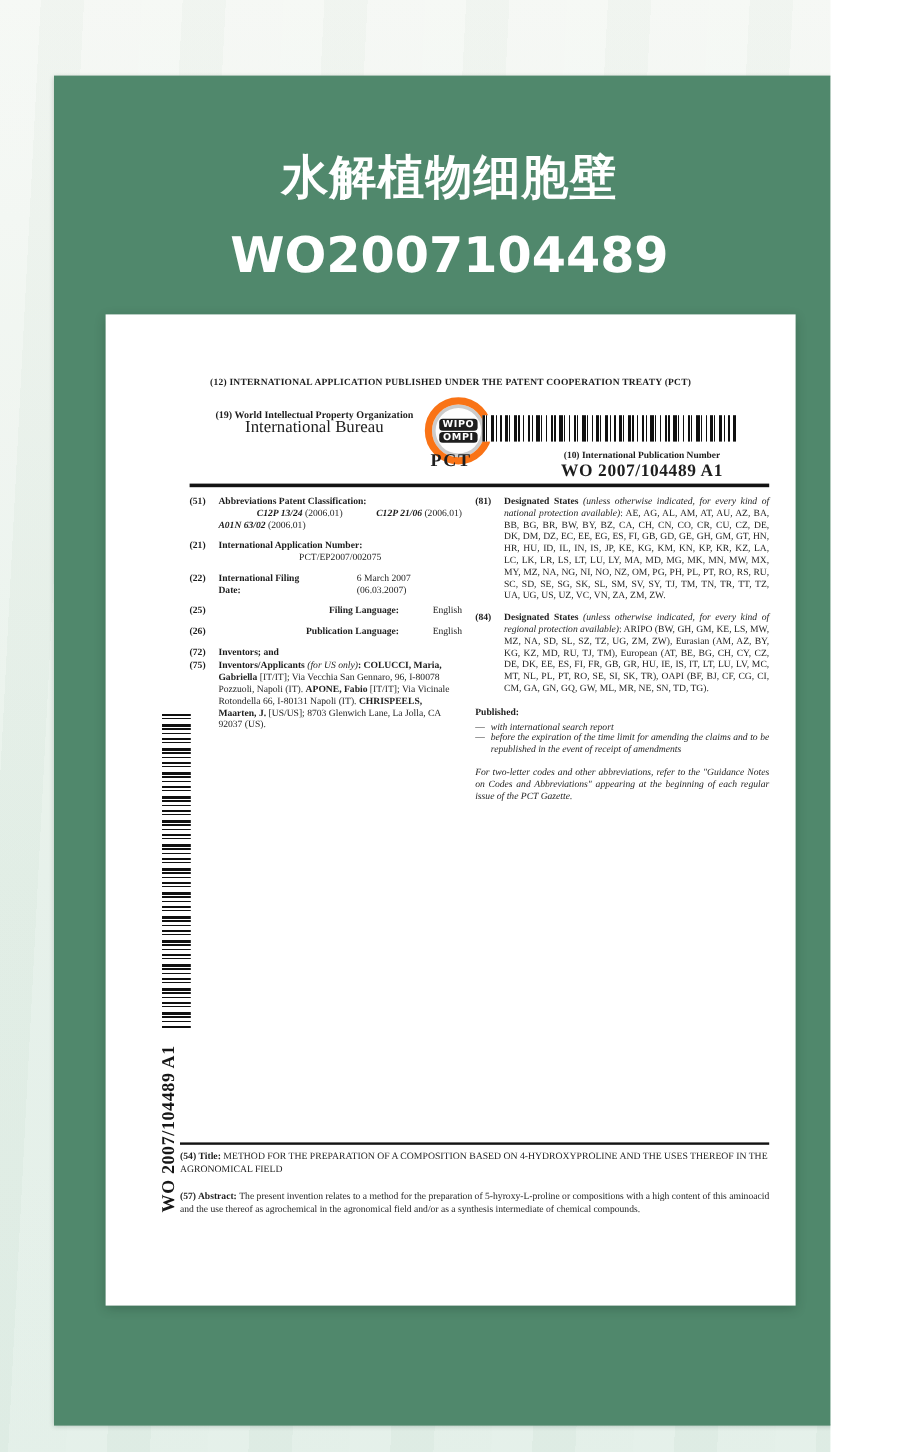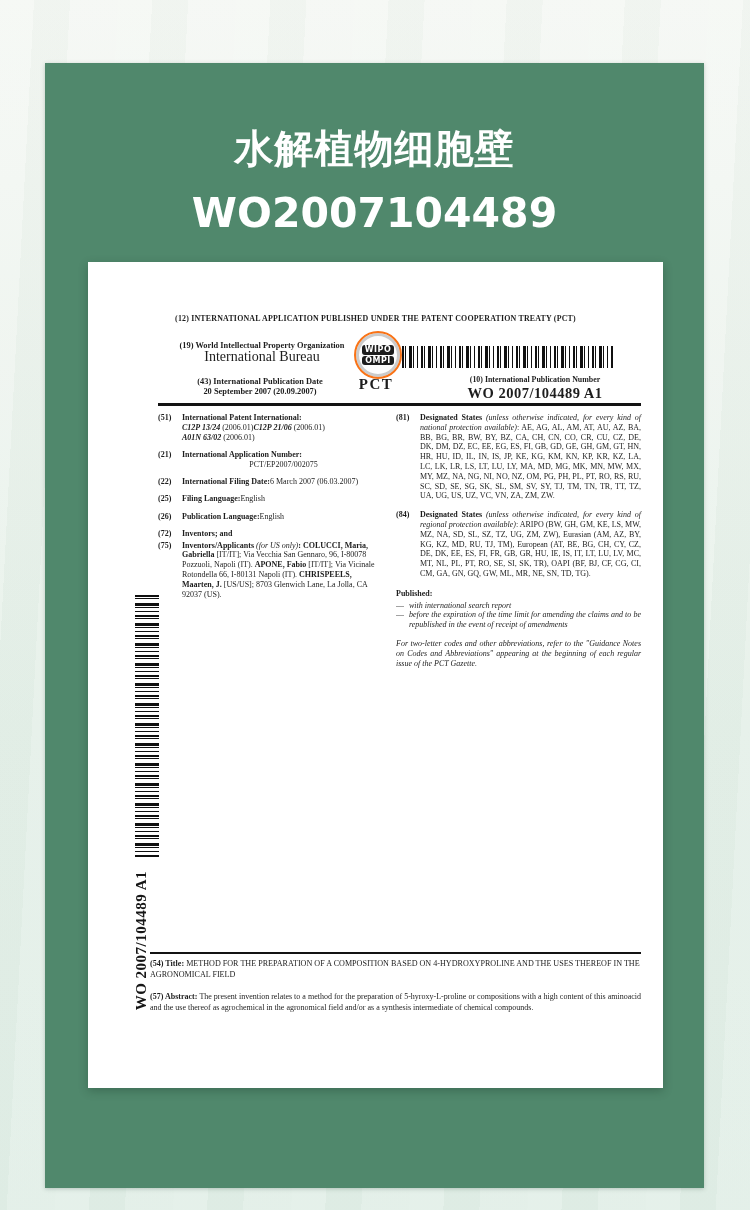--- a/index.html
+++ b/index.html
@@ -1,17 +1,17 @@
 <!DOCTYPE html>
 <html><head>
 <meta charset="utf-8">
 <style>
   html,body { margin:0; padding:0; }
   .stage {
-    position:relative; width:750px; height:1210px; overflow:hidden;
+    position:relative; width:692px; height:1210px; overflow:hidden;
     background:linear-gradient(180deg,#f4f7f3 0%,#ecf3ed 30%,#e3efe7 60%,#dfede5 100%);
     font-family:"Liberation Serif", serif;
   }
   .bg-streaks {
     position:absolute; inset:0;
     background:repeating-linear-gradient(93deg, rgba(255,255,255,0.40) 0 34px, rgba(216,228,220,0.25) 34px 70px, rgba(255,255,255,0.30) 70px 118px);
     opacity:.5; pointer-events:none;
   }
   .green-panel {
     position:absolute; left:45px; top:63px; width:659px; height:1125px;
@@ -35,21 +35,21 @@
     color:#1d1d1d; font-size:8px; line-height:9.8px;
   }
   .b { font-weight:bold; }
   .i { font-style:italic; }
   .line12 { position:absolute; left:0; top:52px; width:100%; text-align:center; font-weight:bold; font-size:7.9px; letter-spacing:.2px; }
   .hdr19 { position:absolute; left:60px; top:79px; width:228px; text-align:center; }
   .hdr19 .l1 { font-weight:bold; font-size:8.4px; }
   .hdr19 .l2 { font-size:14px; margin-top:1px;text-align:center; }
   .wipo-logo {
     position:absolute; left:266px; top:69px; width:44px; height:44px; border-radius:50%;
-    border:2px solid #f97316; box-shadow:inset 0 0 0 3px rgba(28,28,28,.22);
+    border:6px solid #f97316; box-shadow:inset 0 0 0 3px rgba(28,28,28,.22);
     display:flex; flex-direction:column; align-items:center; justify-content:center; gap:1px;
     background:#fdfdfd;
   }
   .wipo-logo .pill {
     background:#1d1d1d; color:#fff; border-radius:3px;
     font-family:"DejaVu Sans", sans-serif; font-weight:bold; font-size:8px; line-height:9.5px;
     padding:0 3px; letter-spacing:.5px;
   }
   .pct-label { position:absolute; left:262px; top:118px; width:52px; text-align:center; font-weight:bold; font-size:15px; letter-spacing:1.5px; }
   .barcode-top {
@@ -61,21 +61,21 @@
   .hdr43 { position:absolute; left:66px; top:115px; width:212px; text-align:center; font-weight:bold; font-size:8.4px; line-height:10.4px; }
   .hdr10 { position:absolute; left:352px; top:113px; width:190px; text-align:center; }
   .hdr10 .lab { font-weight:bold; font-size:7.9px; }
   .hdr10 .val { font-weight:bold; font-size:14.5px; line-height:16px; letter-spacing:.5px; }
   .rule-top { position:absolute; left:70px; top:141px; width:483px; height:2.6px; background:#131313; }
   .columns { position:absolute; left:70px; top:151px; width:483px; display:flex; gap:11px; }
   .col-left { width:227px; }
   .col-right { width:245px; text-align:justify; }
   .item { position:relative; padding-left:24px; margin-bottom:7.5px; }
   .item .num { position:absolute; left:0; top:0; font-weight:bold; }
-  .flexrow { display:flex; justify-content:flex-start; }
+  .flexrow { display:flex; justify-content:flex-end;gap:28px; }
   .right-align { text-align:center; }
   .published-label { font-weight:bold; margin-bottom:2px; }
   .note { position:relative; padding-left:13px; font-style:italic; }
   .note .dash { position:absolute; left:0; top:0; font-style:normal; }
   .footnote { font-style:italic; margin-top:9px; }
   .barcode-left {
     position:absolute; left:47px; top:333px; width:24px; height:262px;
     background:
       repeating-linear-gradient(180deg, #101010 0 2px, transparent 2px 3px, #101010 3px 4px, transparent 4px 8px, #101010 8px 11px, transparent 11px 12px, #101010 12px 13px, transparent 13px 16px, #101010 16px 17px, transparent 17px 20px);
     background-color:#fff;
@@ -114,38 +114,34 @@
       </div>
 
       <div class="wipo-logo">
         <span class="pill">WIPO</span>
         <span class="pill">OMPI</span>
       </div>
       <div class="pct-label">PCT</div>
 
       <div class="barcode-top"></div>
 
-      <div class="hdr43">
-        <div>(43) International Publication Date</div>
-        <div>20 September 2007 (20.09.2007)</div>
-      </div>
 
       <div class="hdr10">
         <div class="lab">(10) International Publication Number</div>
         <div class="val">WO 2007/104489  A1</div>
       </div>
 
       <div class="rule-top"></div>
 
       <div class="columns">
 
         <div class="col-left">
           <div class="item">
             <span class="num">(51)</span>
-            <div class="b">International Patent International:</div>
+            <div class="b">Abbreviations Patent Classification:</div>
             <div class="flexrow">
               <span><span class="b i">C12P 13/24</span><span> (2006.01)</span></span>
               <span><span class="b i">C12P 21/06</span><span> (2006.01)</span></span>
             </div>
             <div><span class="b i">A01N 63/02</span><span> (2006.01)</span></div>
           </div>
 
           <div class="item">
             <span class="num">(21)</span>
             <div class="b">International Application Number:</div>

